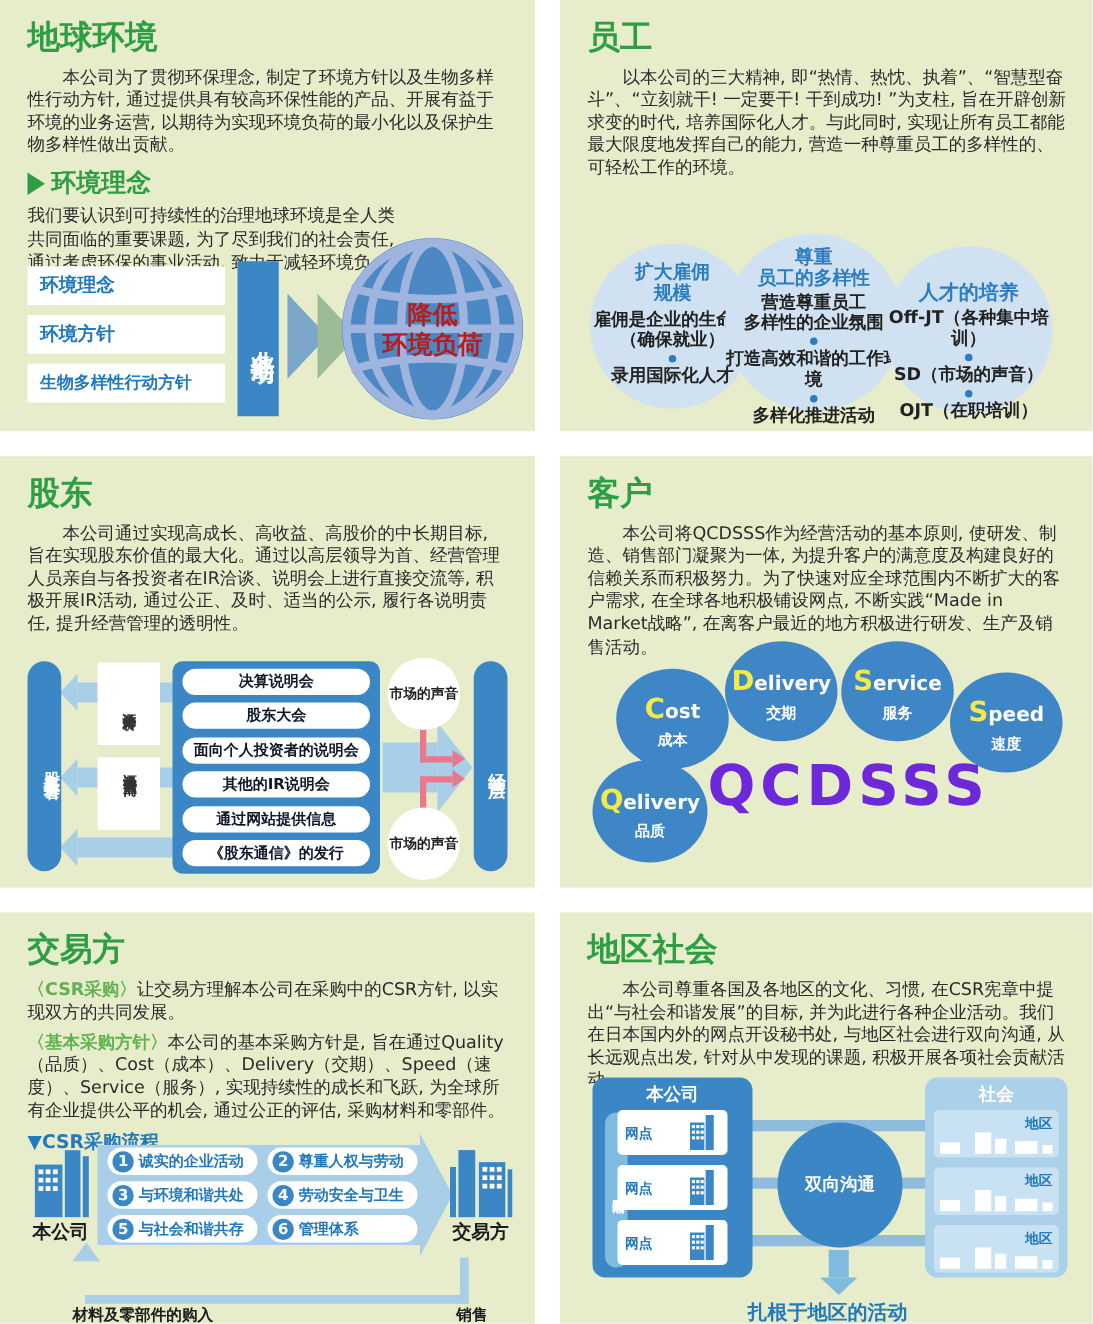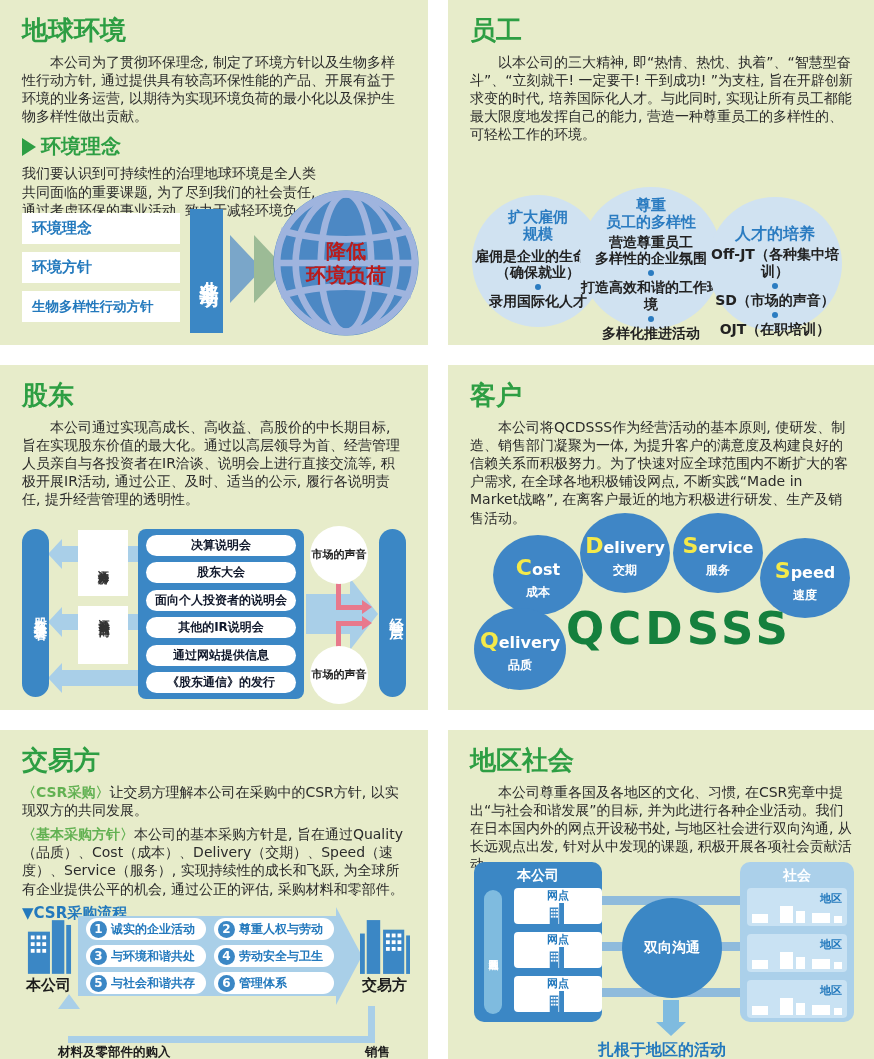--- a/index.html
+++ b/index.html
@@ -54,21 +54,21 @@
   .pink-arrow{position:absolute;height:5px;background:#e8798c;z-index:2;}
   .pink-arrow::after{content:"";position:absolute;left:100%;top:-5px;width:0;height:0;border-left:10px solid #e8798c;border-top:7px solid transparent;border-bottom:7px solid transparent;}
 
   
   .qc-diagram{position:absolute;left:22px;right:22px;bottom:6px;height:196px;}
   .qc-circle{position:absolute;border-radius:50%;background:#3f86c6;color:#fff;text-align:center;font-weight:bold;}
   .qc-word{font-size:16px;line-height:1;margin-top:22px;}
   .qc-ini{color:#f4e94a;font-size:22px;}
   .qc-zh{font-size:12px;margin-top:5px;}
   .qc-spec{font-size:10px;line-height:1.15;margin-top:24px;}
-  .qc-center{position:absolute;left:96px;top:94px;width:200px;text-align:left;color:#15803d;font-size:45px;font-weight:bold;letter-spacing:4px;}
+  .qc-center{position:absolute;left:96px;top:94px;width:200px;text-align:left;color:#6d28d9;font-size:45px;font-weight:bold;letter-spacing:4px;}
 
   
   .flow-title{color:#2379bd;font-size:15px;font-weight:bold;margin:4px 0 2px 0;}
   .pt-diagram{position:absolute;left:22px;right:18px;bottom:4px;height:148px;}
   .bigarrow{position:absolute;left:56px;top:2px;width:258px;height:80px;background:#a9cfe8;}
   .bigarrow::after{content:"";position:absolute;left:100%;top:-9px;width:0;height:0;border-left:26px solid #a9cfe8;border-top:49px solid transparent;border-bottom:49px solid transparent;}
   .steps{position:absolute;left:64px;top:4px;width:252px;display:grid;grid-template-columns:120px 120px;column-gap:8px;row-gap:5px;}
   .step{background:#fff;border-radius:12px;height:22px;display:flex;align-items:center;padding:0 4px;}
   .step-num{width:17px;height:17px;border-radius:50%;background:#3b87c5;color:#fff;font-size:12px;font-weight:bold;text-align:center;line-height:17px;margin-right:4px;flex:0 0 auto;}
   .step-label{color:#2379bd;font-size:12px;font-weight:bold;white-space:nowrap;}
@@ -76,21 +76,21 @@
   .bld-label{position:absolute;top:62px;font-size:15px;font-weight:bold;color:#1c1c1c;}
   .ret{position:absolute;left:46px;top:92px;width:300px;height:30px;border-right:7px solid #a9cfe8;border-bottom:7px solid #a9cfe8;}
   .ret-head{position:absolute;left:36px;top:80px;width:0;height:0;border-left:11px solid transparent;border-right:11px solid transparent;border-bottom:15px solid #a9cfe8;}
   .ret-label{position:absolute;top:130px;font-size:12.5px;font-weight:bold;color:#1c1c1c;}
 
   
   .cm-diagram{position:absolute;left:22px;right:22px;bottom:2px;height:204px;}
   .cm-company{position:absolute;left:4px;top:2px;width:128px;height:160px;background:#3b87c5;border-radius:10px;z-index:2;}
   .cm-title{color:#fff;font-size:14px;font-weight:bold;text-align:center;margin-top:5px;}
   .cm-sidepill{position:absolute;left:10px;top:28px;width:18px;height:124px;background:#7fbbdf;border-radius:9px;color:#fff;font-size:10px;writing-mode:vertical-rl;text-orientation:upright;text-align:center;line-height:18px;}
-  .cm-row{position:absolute;left:40px;width:88px;height:36px;background:#fff;border-radius:4px;display:flex;align-items:center;justify-content:space-between;padding:0 6px;box-sizing:border-box;flex-direction:column;}
+  .cm-row{position:absolute;left:20px;width:88px;height:36px;background:#fff;border-radius:4px;display:flex;align-items:center;justify-content:space-between;padding:0 6px;box-sizing:border-box;}
   .cm-row-label{color:#2379bd;font-size:11px;font-weight:bold;}
   .cm-circle{position:absolute;left:152px;top:38px;width:100px;height:100px;border-radius:50%;background:#3b87c5;color:#fff;font-size:14px;font-weight:bold;display:flex;align-items:center;justify-content:center;z-index:3;}
   .cm-society{position:absolute;right:0;top:2px;width:114px;height:160px;background:#abd0ea;border-radius:10px;z-index:2;}
   .cm-region{position:absolute;left:7px;width:100px;height:38px;background:#c9e2f3;border-radius:4px;}
   .cm-region-label{position:absolute;right:5px;top:3px;color:#2379bd;font-size:11px;font-weight:bold;}
   .cm-dbl{position:absolute;left:130px;width:150px;height:9px;background:#8fbbdc;z-index:1;}
   .cm-dbl::before{content:"";position:absolute;left:-13px;top:-6px;border-right:13px solid #8fbbdc;border-top:10px solid transparent;border-bottom:10px solid transparent;}
   .cm-dbl::after{content:"";position:absolute;left:100%;top:-6px;border-left:13px solid #8fbbdc;border-top:10px solid transparent;border-bottom:10px solid transparent;}
   .cm-down{position:absolute;left:193px;top:140px;width:16px;height:22px;background:#7fbbdf;z-index:1;}
   .cm-down::after{content:"";position:absolute;left:-7px;top:100%;border-left:15px solid transparent;border-right:15px solid transparent;border-top:14px solid #7fbbdf;}

